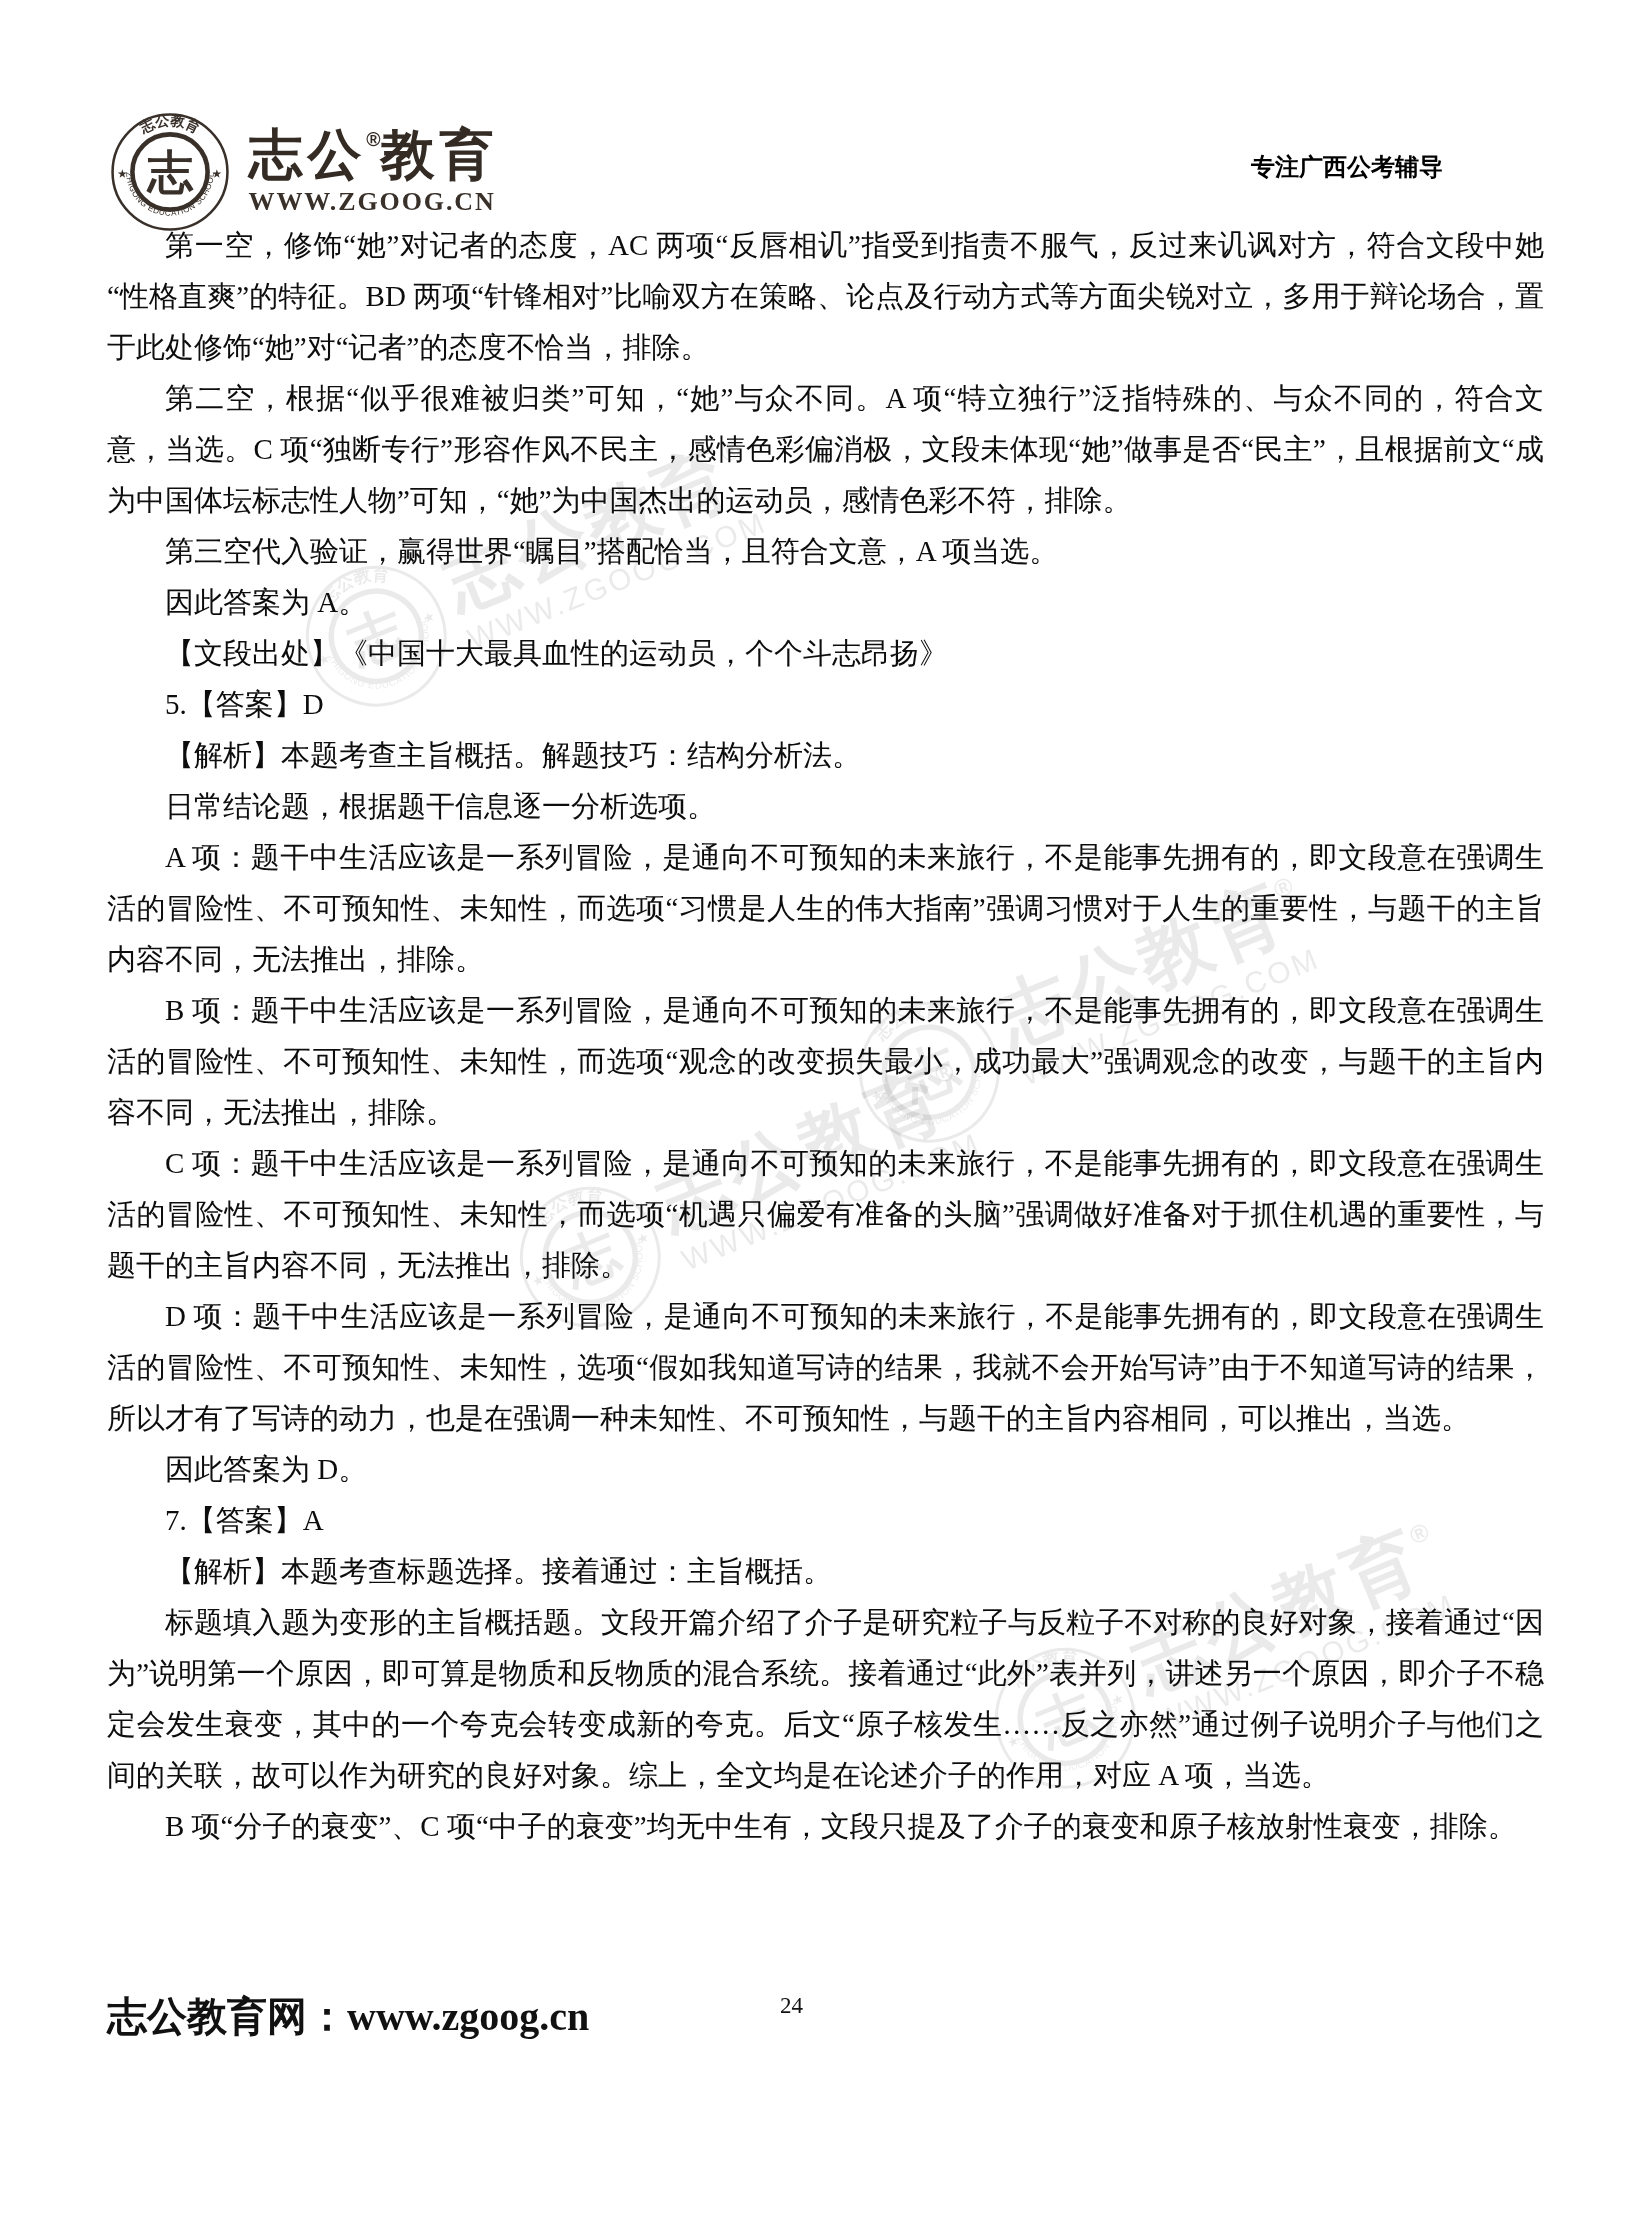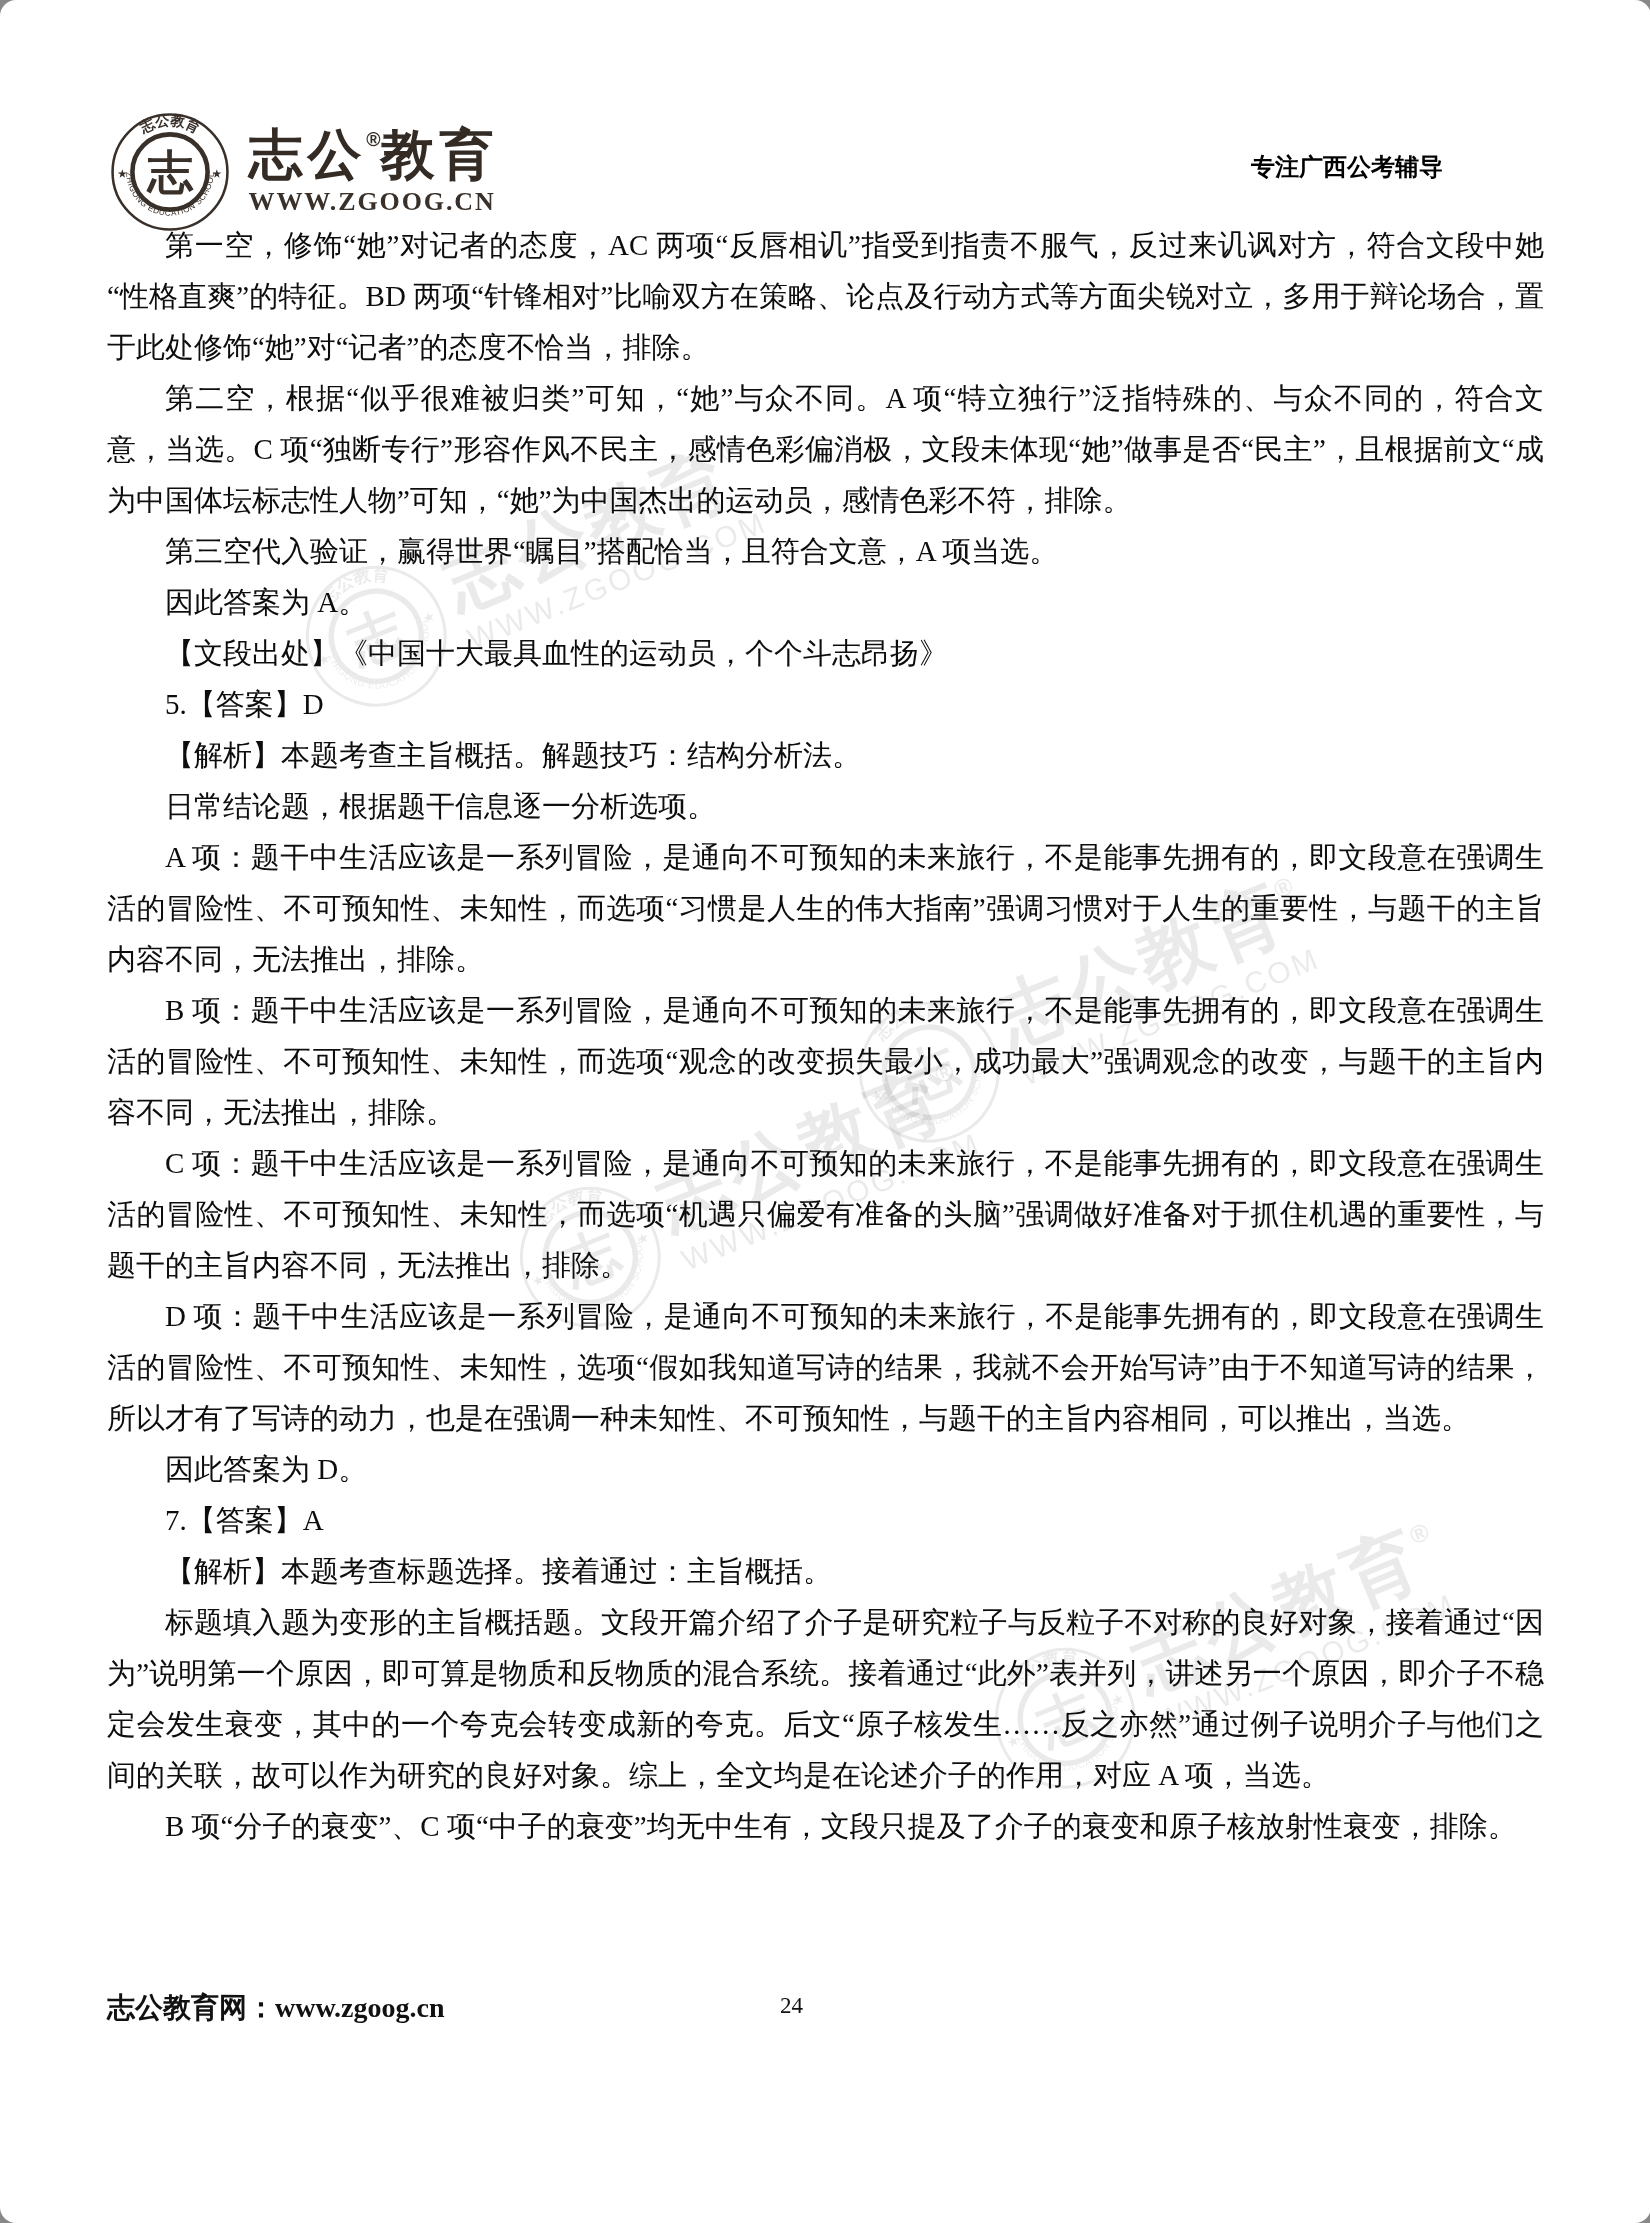--- a/index.html
+++ b/index.html
@@ -1,19 +1,19 @@
 <!DOCTYPE html>
 <html lang="zh"><head>
 <meta charset="utf-8">
 <style>
   html,body{margin:0;padding:0;background:#888;}
   .page{
     position:relative;width:1651px;height:2223px;background:#ffffff;
     overflow:hidden;margin:0 auto;
-    font-family:"Liberation Serif","DejaVu Serif",serif;color:#111;border-radius:16px;
+    font-family:"Liberation Serif","DejaVu Serif",serif;color:#111;
   }
   
   .logo{position:absolute;left:109px;top:111px;display:flex;align-items:center;gap:17.5px;color:#39302a;z-index:2;}
   .logo-seal{width:122px;height:122px;flex:none;color:#39302a;}
   .logo-text{display:flex;flex-direction:column;}
   .brand-line{font-family:"Liberation Sans","DejaVu Sans",sans-serif;font-weight:800;font-size:54px;line-height:1;letter-spacing:4.9px;color:#332b24;white-space:nowrap;}
   .brand-line sup{font-size:19.4px;font-weight:700;vertical-align:27px;letter-spacing:0;}
   .brand-url{font-family:Liberation Serif, serif;font-weight:600;font-size:26px;letter-spacing:1.9px;color:#39302a;margin-top:6.8px;}
   .tagline{position:absolute;right:208px;top:151px;font-size:24px;font-weight:700;z-index:2;
            font-family:"Liberation Serif","DejaVu Serif",serif;color:#000;}
@@ -27,21 +27,21 @@
   .wm-seal{width:146px;height:146px;flex:none;}
   .wm-body{display:flex;flex-direction:column;}
   .wm-text{font-family:"Liberation Sans","DejaVu Sans",sans-serif;font-weight:800;font-size:72px;line-height:1;letter-spacing:3.9px;white-space:nowrap;}
   .wm-text sup{font-size:25px;vertical-align:35px;}
   .wm-url{font-family:"Liberation Sans","DejaVu Sans",sans-serif;font-size:30px;letter-spacing:2.9px;margin-top:5.8px;}
   .wm1{left:291px;top:500px;}
   .wm2{left:844px;top:936px;}
   .wm3{left:505px;top:1121px;}
   .wm4{left:980px;top:1582px;}
   
-  .footer-site{position:absolute;left:107px;top:1989px;font-size:28px;font-weight:700;z-index:2;
+  .footer-site{position:absolute;left:107px;top:1989px;font-size:40px;font-weight:700;z-index:2;
                font-family:"Liberation Serif","DejaVu Serif",serif;}
   .page-number{position:absolute;left:780px;top:1993px;font-size:23px;z-index:2;}
   .defs-svg{position:absolute;width:0;height:0;}
 </style>
 </head>
 <body>
 
 <div class="page">
 
   <svg class="defs-svg" aria-hidden="true">

